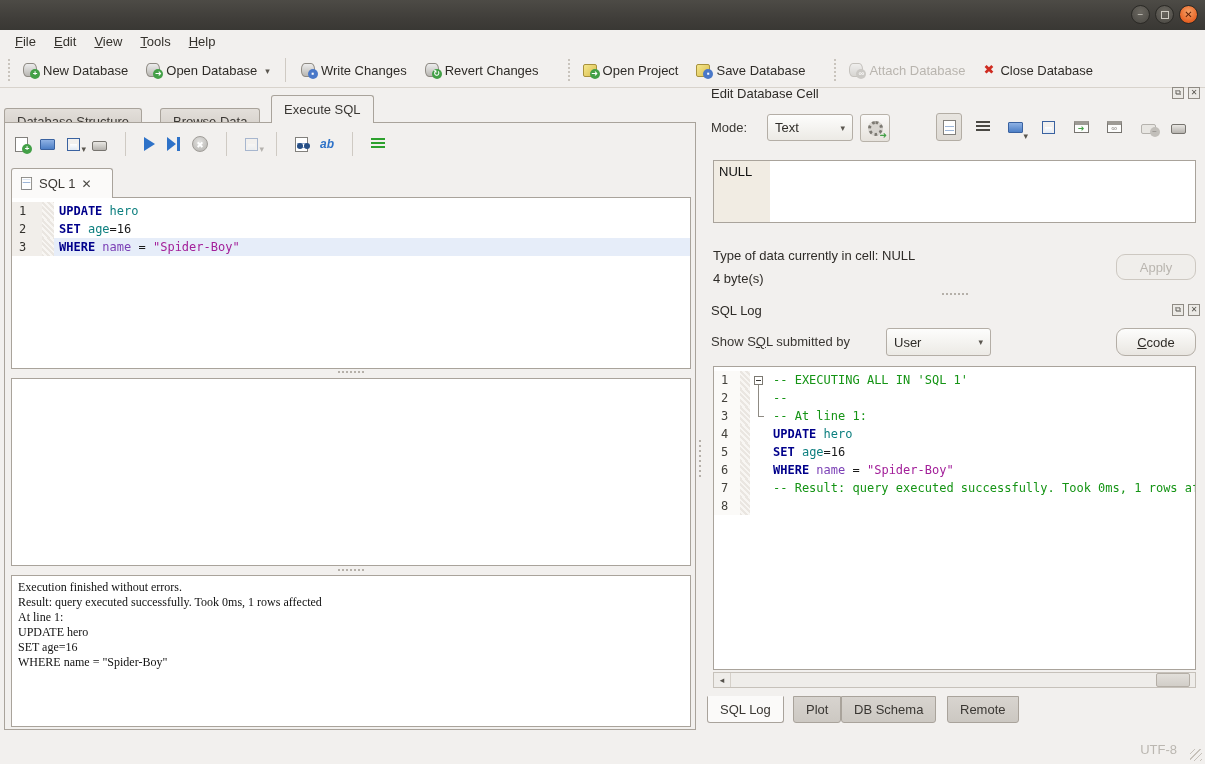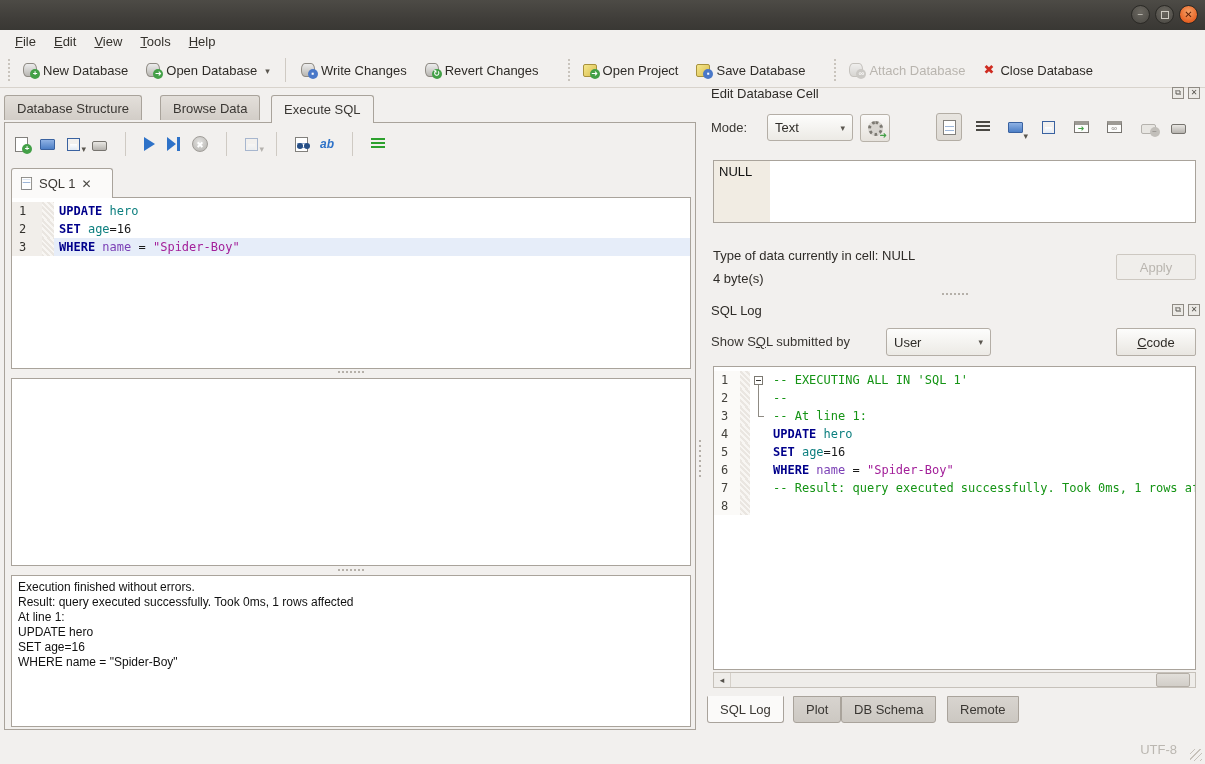--- a/index.html
+++ b/index.html
@@ -1,21 +1,21 @@
 <!DOCTYPE html>
 <html style="--kw: #00008b; --id: #0d7f7f; --nm: #7a3fb5; --str: #a3209a; --cmt: #159415; --hl: #e6edf9;"><head>
 <meta charset="utf-8">
 <style>
   html,body{margin:0;padding:0}
   body{
     width:1205px;height:764px;position:relative;overflow:hidden;
     background:#f2f0ee;font-family:"Liberation Sans","DejaVu Sans",sans-serif;
     font-size:13px;color:#3a3733;-webkit-font-smoothing:antialiased;
   }
-  .mono{font-family:Liberation Sans, sans-serif}
+  .mono{font-family:Liberation Serif, serif}
   
   .titlebar{position:absolute;left:0;top:0;width:1205px;height:30px;
     background:linear-gradient(#4d4b46,#403e3a 60%,#393834);border-bottom:1px solid #2c2b27;}
   .title-text{position:absolute;left:0;right:0;top:6px;text-align:center;color:#f1efe9;
     font-weight:bold;font-size:13px;}
   .winbtns{position:absolute;right:7px;top:5px;display:flex;gap:5px}
   .wbtn{width:19px;height:19px;border-radius:50%;border:1px solid #2a2925;box-sizing:border-box;
     display:flex;align-items:center;justify-content:center;font-size:10px;color:#cfccc4;
     background:radial-gradient(circle at 50% 35%,#6a6760,#494742);}
   .wbtn.close{background:radial-gradient(circle at 50% 35%,#f6a267,#e76325 70%,#c94e17);color:#5d2008;font-weight:bold}
@@ -68,21 +68,21 @@
   .winic{width:15px;height:12px;border:1px solid #77746f;border-top:4px solid #9d9a94;box-sizing:border-box;background:#fdfdfc;
     font-size:8px;line-height:8px;text-align:center;color:#43a047}
   .nullic{width:13px;height:8px;border:1px solid #b5b2ad;border-radius:2px;background:#e8e6e2;margin-top:4px}
   .nullic .badge{right:-5px;bottom:-4px;background:#c2bfba;color:#87847f;font-weight:normal}
   .gearic{width:15px;height:15px;border-radius:50%;border:3px dotted #7c7972;box-sizing:border-box;background:#d8d5d0}
   .gearbtn{width:28px;height:26px;border:1px solid #b8b2a9;border-radius:3px;
     background:linear-gradient(#fbfaf9,#e6e2dc);display:flex;align-items:center;justify-content:center;position:relative}
   .gearbtn .ga{position:absolute;right:2px;bottom:1px;color:#43a047;font-size:9px;font-weight:bold}
   
   .left-panel{position:absolute;left:4px;top:95px;width:692px;height:636px}
-  .mtab{position:absolute;top:0;height:25px;box-sizing:border-box;border:1px solid #a9a39b;border-bottom:none;
+  .mtab{position:absolute;top:13px;height:25px;box-sizing:border-box;border:1px solid #a9a39b;border-bottom:none;
     border-radius:3px 3px 0 0;background:linear-gradient(#e3dfda,#d2cdc7);display:flex;align-items:center;justify-content:center;
     color:#3a3733;padding:0 12px}
   .mtab.active{top:0;height:28px;background:#f2f0ee;z-index:3}
   .lframe{position:absolute;left:0;top:27px;width:692px;height:608px;border:1px solid #a9a39b;
     background:#f2f0ee;box-sizing:border-box}
   .sqlbar{position:absolute;left:10px;top:8px;display:flex;align-items:center;gap:12px;height:26px}
   .sqlbar .dim{opacity:.4}
   .sqltab{position:absolute;left:6px;top:45px;width:102px;height:30px;box-sizing:border-box;
     border:1px solid #a9a39b;border-bottom:none;border-radius:3px 3px 0 0;background:#fbfaf9;
     display:flex;align-items:center;gap:6px;padding:0 8px;z-index:2}
@@ -126,21 +126,21 @@
   .mode-combo{left:62px;top:30px;width:86px}
   .gearpos{position:absolute;left:155px;top:30px}
   .cellbar-btn{position:absolute;top:29px;width:26px;height:28px;display:flex;align-items:center;justify-content:center}
   .cellbar-btn.pressed{border:1px solid #b3ada4;border-radius:3px;background:linear-gradient(#e8e5e0,#dedad4);box-sizing:border-box}
   .cellbox{position:absolute;left:8px;top:76px;width:483px;height:63px;box-sizing:border-box;
     border:1px solid #a9a39b;background:#fff}
   .cellbox .strip{position:absolute;left:0;top:0;bottom:0;width:56px;background:#f1ece3}
   .cellbox .val{position:absolute;left:5px;top:3px;color:#111;font-size:13px}
   .typeline{position:absolute;left:8px;top:164px;color:#2f2c28}
   .sizeline{position:absolute;left:8px;top:187px;color:#2f2c28}
-  .btn{position:absolute;box-sizing:border-box;border:1px solid #b4aea6;border-radius:2px;
+  .btn{position:absolute;box-sizing:border-box;border:1px solid #b4aea6;border-radius:9px;
     background:linear-gradient(#fdfdfc,#e9e6e1);display:flex;align-items:center;justify-content:center;color:#2f2c28}
   .apply{left:411px;top:170px;width:80px;height:26px;color:#b9b5af;background:#f0eeeb;border-color:#cdc8c1}
   .sd3{position:absolute;left:8px;top:207px;width:483px}
   .loghead{position:absolute;left:0;top:219px;width:495px;height:18px}
   .filter-label{position:absolute;left:6px;top:250px}
   .filter-combo{left:181px;top:244px;width:105px;height:28px}
   .clear{left:411px;top:244px;width:80px;height:28px}
   .logbox{position:absolute;left:8px;top:282px;width:483px;height:304px;box-sizing:border-box;
     border:1px solid #a9a39b;background:#fff;overflow:hidden}
   .logbox .code-line .ln{width:26px;background:#fbfaf8;color:#44423d}

